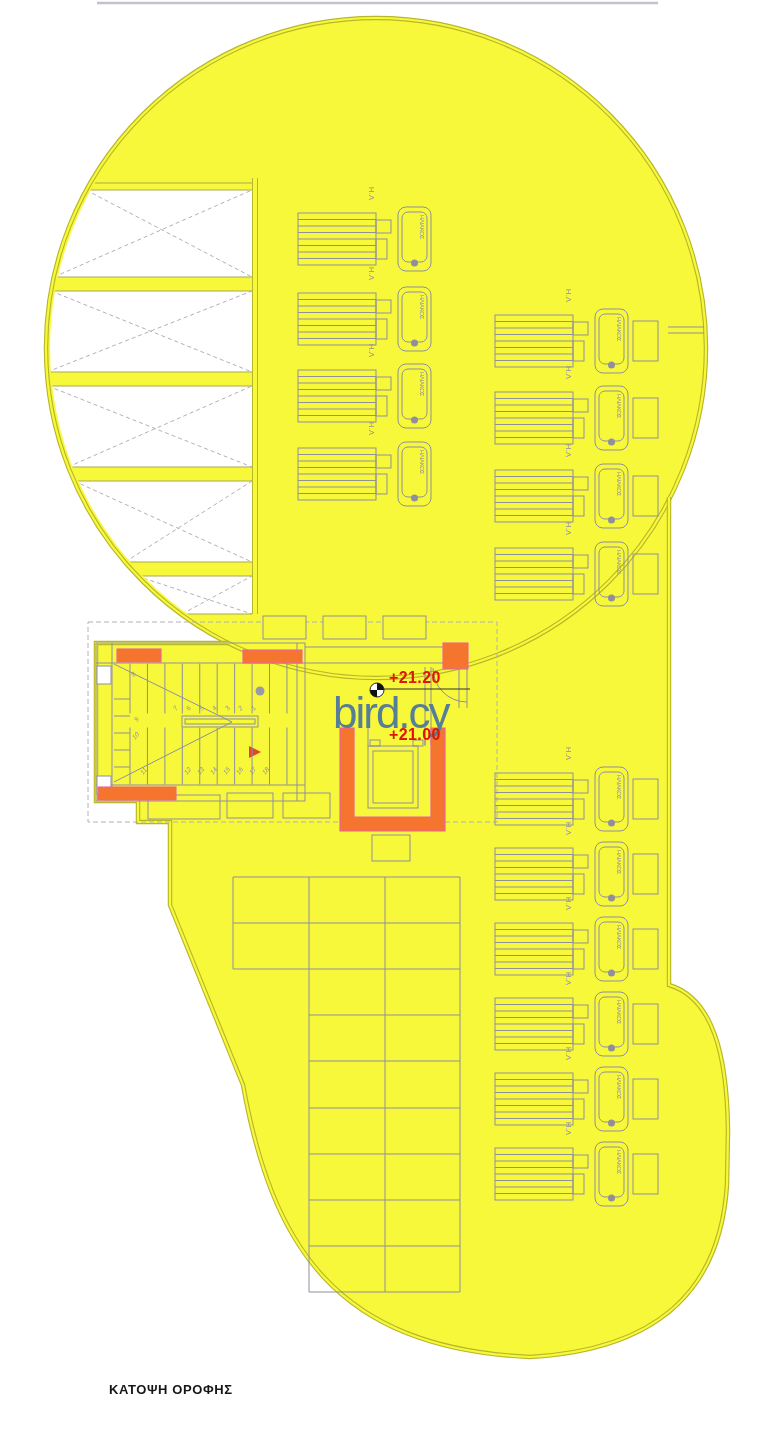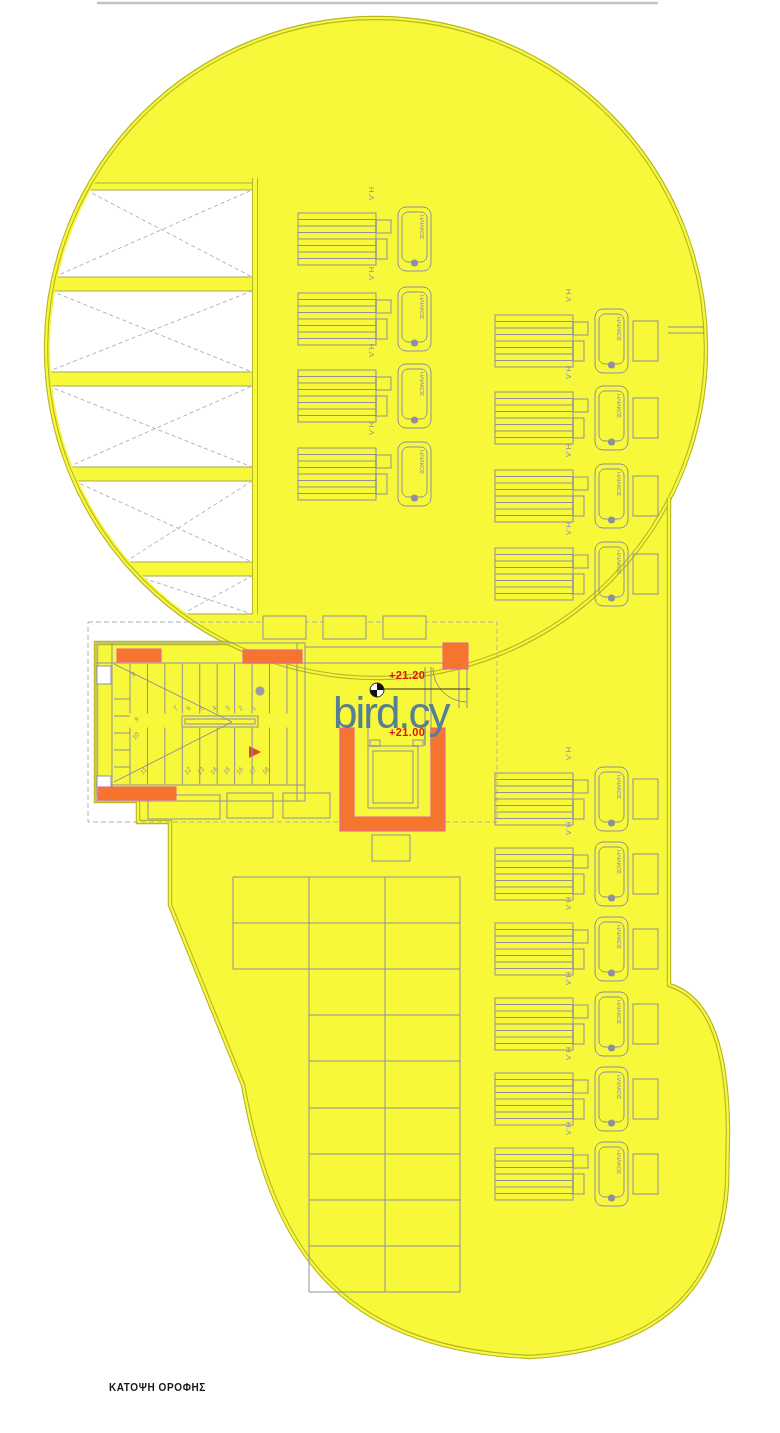--- a/index.html
+++ b/index.html
@@ -19,24 +19,24 @@
   .band{stroke:#A9A952;stroke-width:1;fill:none;}
   .oln{stroke:var(--olive);fill:none;}
   .yln{stroke:var(--yellow);fill:none;}
   .org{fill:var(--orange);stroke:var(--magenta);stroke-width:1.1;}
   .num{fill:var(--gray);font:italic 6.5px "Liberation Sans",sans-serif;}
   .tlabel{fill:var(--gray);font:7.5px "Liberation Sans",sans-serif;letter-spacing:.3px;}
   .ttank{fill:var(--gray);font:6px "Liberation Sans",sans-serif;letter-spacing:-.3px;}
   .overlay{position:absolute;white-space:nowrap;}
   .watermark{left:333px;top:688px;font-weight:400;font-size:44px;letter-spacing:-2px;
              color:var(--steel);}
-  .level{left:389px;font-weight:700;font-size:11px;color:var(--red);letter-spacing:.4px;}
+  .level{left:389px;font-weight:700;font-size:16px;color:var(--red);letter-spacing:.4px;}
   .level-upper{top:669px;}
   .level-lower{top:690px;margin-top:36px;}
-  .plan-title{left:109px;top:1382px;font-weight:700;font-size:10px;color:var(--ink);
+  .plan-title{left:109px;top:1382px;font-weight:700;font-size:13px;color:var(--ink);
               letter-spacing:.6px;}
 </style>
 </head>
 <body>
 
 <div id="stage">
   <svg id="plan" width="780" height="1433" viewBox="0 0 780 1433" xmlns="http://www.w3.org/2000/svg">
     <defs>
       <clipPath id="circClip">
           <circle cx="376" cy="348" r="326"></circle>

